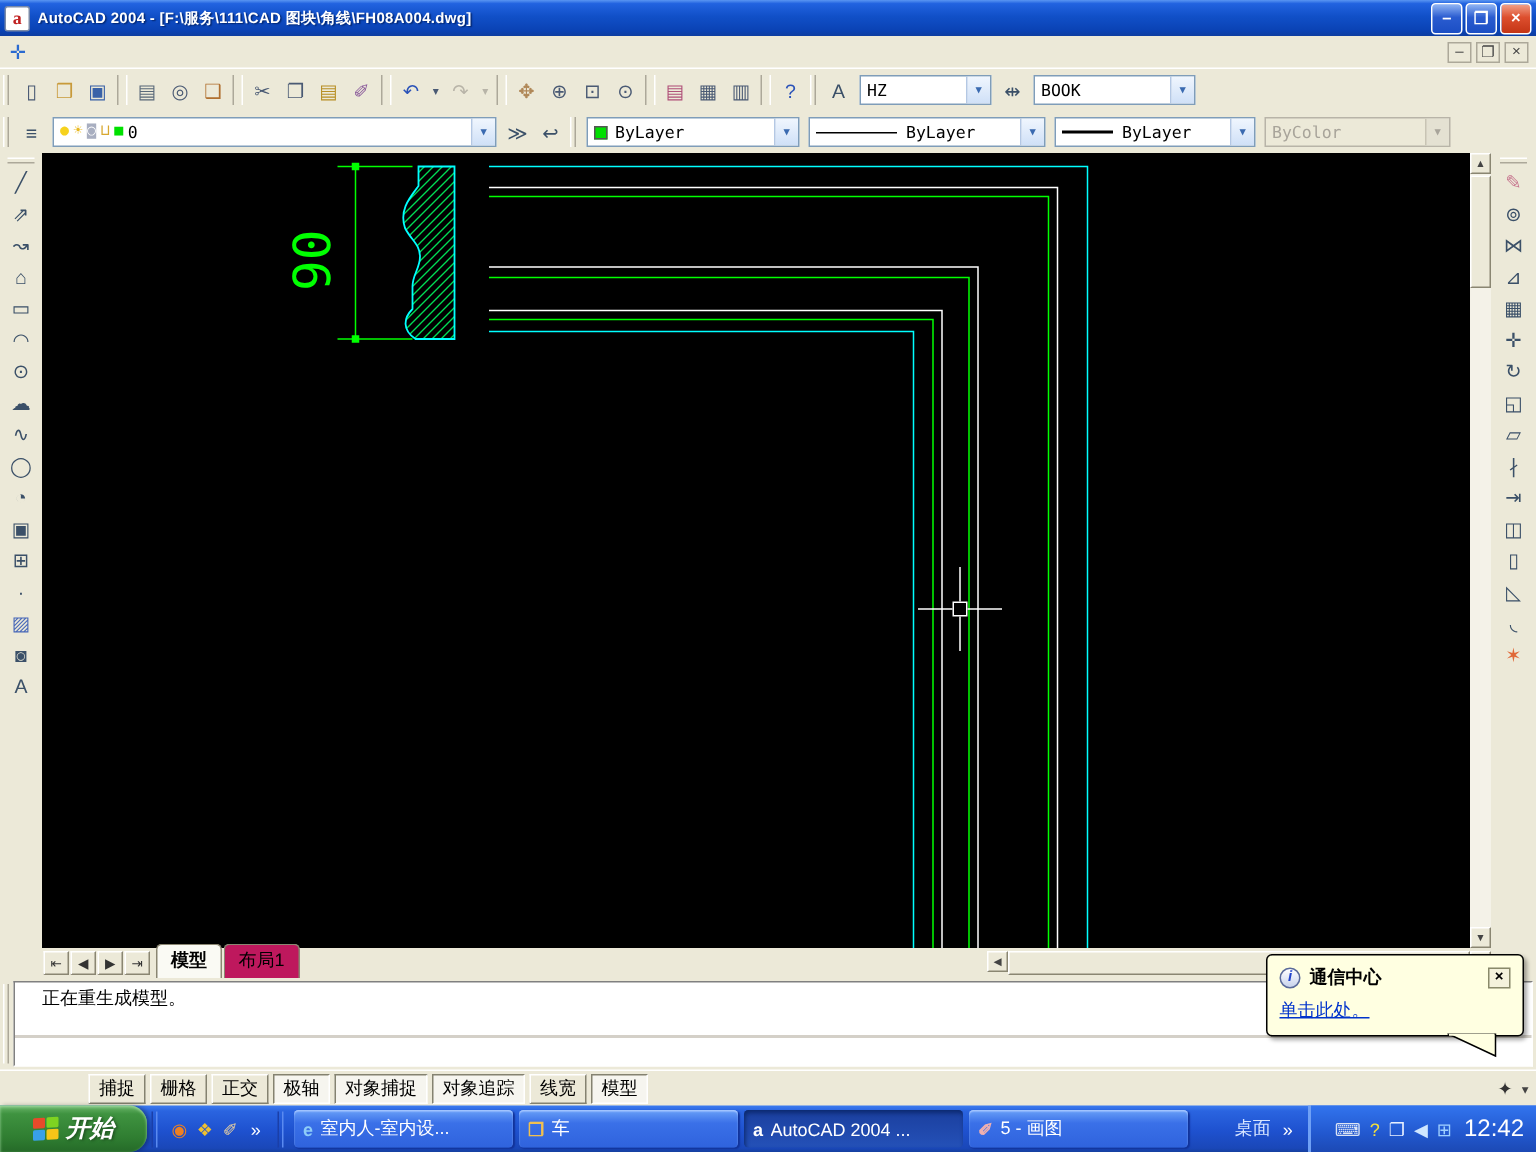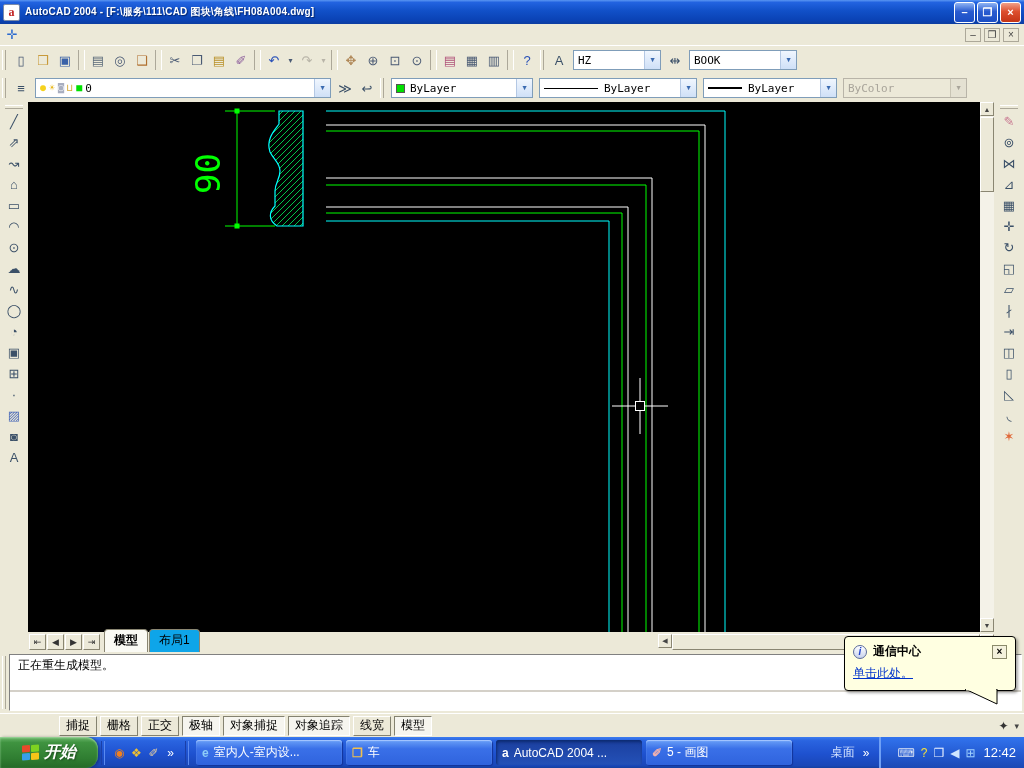--- a/index.html
+++ b/index.html
@@ -61,31 +61,31 @@
   
   .vscroll { position:absolute; left:980px; top:102px; width:14px; height:530px; background:#f4f2e8; }
   .sbtn { width:14px; height:14px; background:#ece9d8; border:1px solid; border-color:#fff #8a8672 #8a8672 #fff;
     display:flex; align-items:center; justify-content:center; font-size:7px; color:#444; }
   .vthumb { position:absolute; left:0; top:15px; width:14px; height:75px; background:#ece9d8; border:1px solid; border-color:#fff #8a8672 #8a8672 #fff; }
   .vs-down { position:absolute; bottom:0; }
   .tabrow { position:absolute; left:28px; top:632px; width:966px; height:20px; background:#ece9d8; display:flex; align-items:center; }
   .tnav { width:17px; height:16px; margin-left:1px; background:#ece9d8; border:1px solid; border-color:#fff #8a8672 #8a8672 #fff;
     display:flex; align-items:center; justify-content:center; font-size:9px; color:#333; }
   .tabs { display:flex; align-items:flex-end; height:20px; margin-left:4px; }
-  .tab { padding:2px 9px 3px; border:1px solid #8a8672; border-bottom:none; border-radius:4px 4px 0 0; background:#0ea5e9; margin-right:1px; font-size:12px; }
+  .tab { padding:2px 9px 3px; border:1px solid #8a8672; border-bottom:none; border-radius:4px 4px 0 0; background:#be185d; margin-right:1px; font-size:12px; }
   .tab.active { background:#fafaf4; font-weight:bold; }
   .hscroll { position:absolute; left:630px; top:2px; width:336px; height:16px; display:flex; }
   .hthumb { flex:1; background:#ece9d8; border:1px solid; border-color:#fff #8a8672 #8a8672 #fff; }
 
   
   .command { position:absolute; left:0; top:652px; width:1024px; height:61px; background:#ece9d8; padding:2px 2px 2px 9px; }
   .cmd-grip { position:absolute; left:2px; top:4px; width:4px; height:53px; border-left:1px solid #fff; border-right:1px solid #aca899; }
   .cmd-box { width:100%; height:100%; background:#fff; border:1px solid; border-color:#808080 #fff #fff #808080;
     font-family:"DejaVu Sans Mono",monospace; font-size:12px; color:#000; }
-  .cmd-hist { height:37px; padding:2px 8px 0; border-bottom:2px solid #d4d0c8; line-height:16px; }
+  .cmd-hist { height:37px; padding:2px 18px 0; border-bottom:2px solid #d4d0c8; line-height:16px; }
   .cmd-prompt { padding:2px 4px; line-height:16px;margin-top:20px; }
 
   
   .status { position:absolute; left:0; top:713px; width:1024px; height:24px; background:#ece9d8; border-top:1px solid #fff;
     display:flex; align-items:center; }
   .coords { width:198px; height:18px; margin-left:3px; border:1px solid; border-color:#9a968a #fff #fff #9a968a;
     color:#9c9a8c; font-family:"DejaVu Sans Mono",monospace; font-size:11px; display:flex; align-items:center; padding-left:6px; }
   .toggles { display:flex; margin-left:56px; }
   .stoggle { height:20px; padding:1px 6px; margin-left:3px; font-size:12px; display:flex; align-items:center;
     border:1px solid; border-color:#fff #848270 #848270 #fff; color:#000; white-space:nowrap; }
@@ -122,21 +122,21 @@
   .task { height:25px; width:146px; flex:none; margin-left:4px; padding:0 6px; display:flex; align-items:center; border-radius:3px;
     background:linear-gradient(180deg,#6aa0f8,#3a70e8 35%,#2f63dd); box-shadow:inset 0 1px 1px #a8c8ff, 1px 1px 1px #12339a; color:#fff; }
   .task.active { background:linear-gradient(180deg,#1b3f9e,#2451b8); box-shadow:inset 1px 2px 3px #0c2a70; }
   .task .ticon { margin-right:5px; font-weight:bold; font-size:12px; }
   .task .tlabel { white-space:nowrap; overflow:hidden; text-overflow:ellipsis; font-size:12px; }
   .desktopbar { margin-left:auto; display:flex; align-items:center; color:#d8e6ff; padding:0 10px; }
   .desktopbar .chev { margin-left:8px; color:#fff; }
   .tray { display:flex; align-items:center; height:31px; padding:0 8px 0 10px; border-left:2px solid #6fa0f5;
     background:linear-gradient(180deg,#3274ee,#2258cf 60%,#1c49b4); }
   .tray-ico { margin-left:6px; font-size:12px; line-height:1; }
-  .clock { color:#fff; font-size:13px; margin-left:8px; font-family:"Liberation Sans",sans-serif; }
+  .clock { color:#fff; font-size:16px; margin-left:8px; font-family:"Liberation Sans",sans-serif; }
 </style>
 </head>
 <body>
 
 <div id="window">
 
   <div class="titlebar">
     <span class="app-ico">a</span>
     <span class="wtitle">AutoCAD 2004 - [F:\服务\111\CAD 图块\角线\FH08A004.dwg]</span>
     <span class="tbtns">

